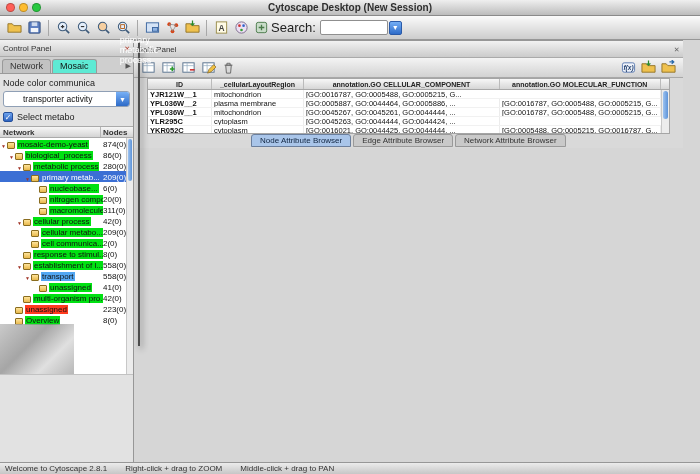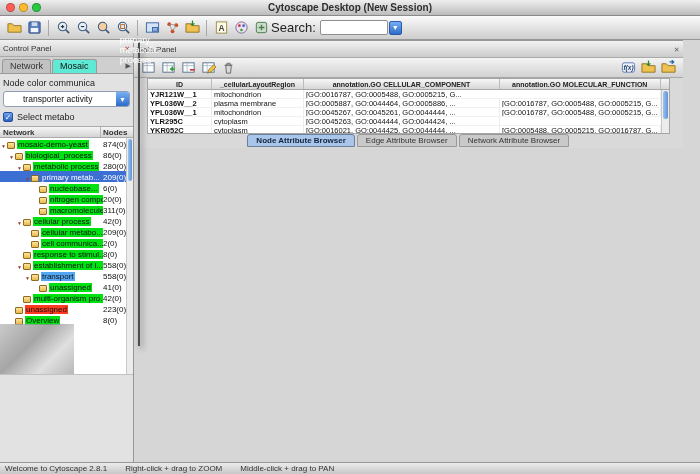--- a/index.html
+++ b/index.html
@@ -81,21 +81,21 @@
   .trow{display:flex;height:9px;font-size:7.5px;color:#111;border-bottom:1px solid #f1f1f1;align-items:center}
   .tcell{padding:0 2px;border-right:1px solid #ececec;overflow:hidden;white-space:nowrap;height:100%;display:flex;align-items:center}
   .cw0{width:64px;flex:none;font-weight:bold}
   .cw1{width:92px;flex:none}
   .cw2{width:196px;flex:none}
   .cw3{flex:1;min-width:0}
   .table-scrollbar{position:absolute;top:11px;right:0;bottom:0;width:8px;background:#ececec;border-left:1px solid #c8c8c8}
   .table-scrollbar .thumb{margin:1px;height:28px;border-radius:3px;background:linear-gradient(90deg,#9ec3f0,#5d93d8)}
   .btabs{height:14px;display:flex;justify-content:center;align-items:flex-end;gap:2px;background:#d9d9d9;flex:none;padding-bottom:1px}
   .btab{font-size:8px;padding:1px 8px;border:1px solid #999;border-radius:3px 3px 0 0;background:#c9c9c9;color:#333}
-  .btab.on{background:#a9c5e9;font-weight:bold;border-color:#6b7f9d;color:#10243f}
+  .btab.on{background:#a9c5e9;font-weight:normal;border-color:#6b7f9d;color:#10243f}
 
   
   .statusbar{height:12px;flex:none;background:linear-gradient(#ececec,#c6c6c6);border-top:1px solid #979797;display:flex;align-items:center;font-size:8px;color:#333;padding-left:5px;gap:18px}
 </style>
 </head>
 <body>
 
 <div class="window">
 
   <div class="titlebar">

